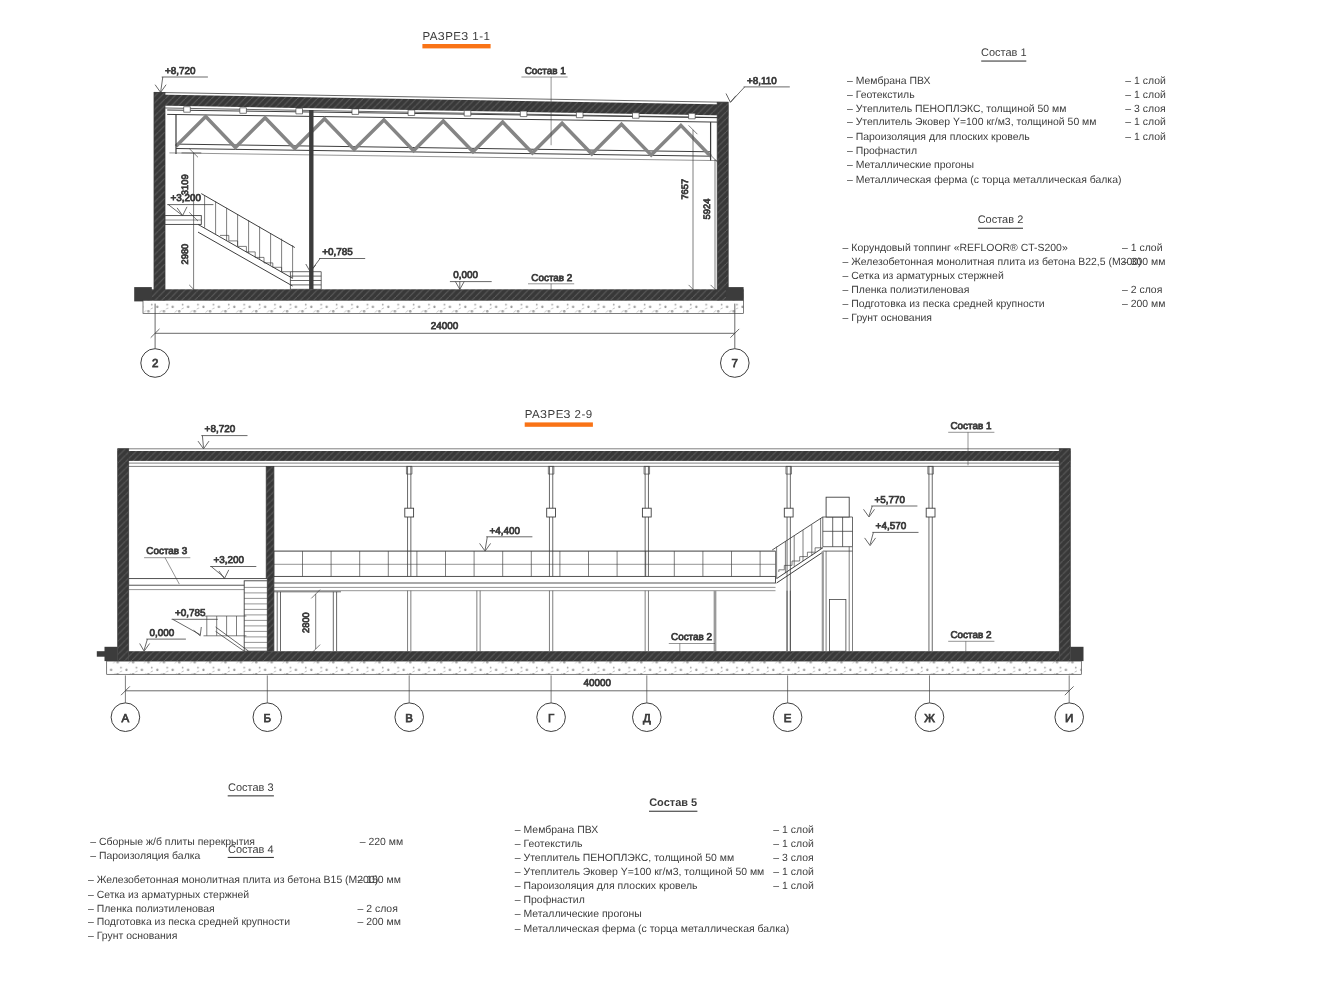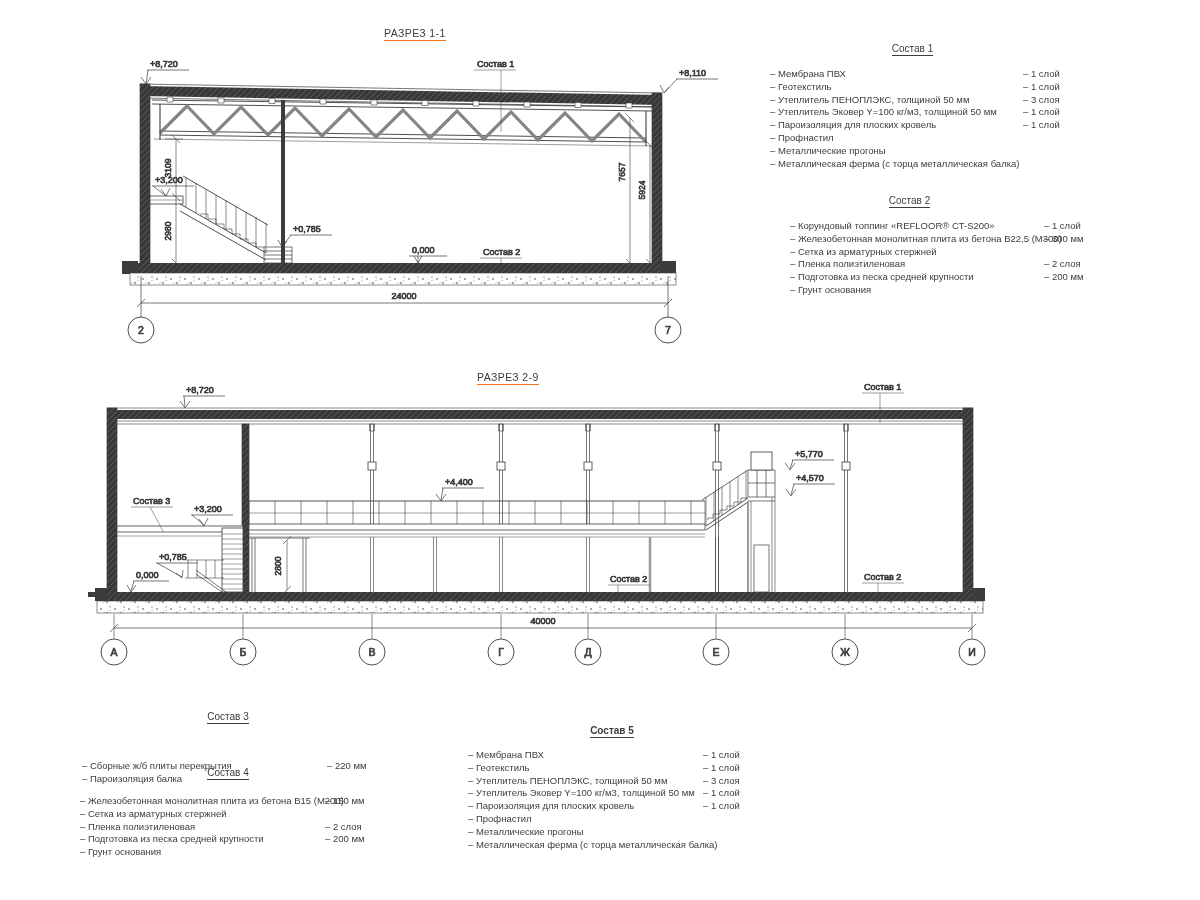--- a/index.html
+++ b/index.html
@@ -1,27 +1,27 @@
 <!DOCTYPE html>
 <html><head>
 <meta charset="utf-8">
 <style>
   html,body{margin:0;padding:0;background:#e8e8e8;}
   #page{position:relative;width:1200px;height:900px;background:#ffffff;overflow:hidden;
         font-family:"Liberation Sans",sans-serif;color:#3c3c3c;}
   .abs{position:absolute;}
   .dtitle{position:absolute;font-size:10.5px;letter-spacing:.4px;color:#3c3c3c;
-          border-bottom:1px solid #f97316;padding-bottom:1px;white-space:nowrap;}
+          border-bottom:4px solid #f97316;padding-bottom:1px;white-space:nowrap;}
   .ctitle{position:absolute;text-align:center;font-size:10px;}
   .ctitle span{display:inline-block;border-bottom:1px solid #3c3c3c;padding-bottom:1px;white-space:nowrap;}
   .complist{position:absolute;font-size:9.5px;line-height:12.8px;}
   .complist .row{display:flex;white-space:nowrap;}
   .complist .n{flex:0 0 auto;}
   .complist .v{flex:0 0 auto;}
-  .w253 .n{width:253px;} .w254 .n{width:254px;margin-left:24px;} .w245 .n{width:245px;} .w235 .n{width:235px;}
+  .w253 .n{width:253px;} .w254 .n{width:254px;} .w245 .n{width:245px;} .w235 .n{width:235px;}
   svg text{font-family:"Liberation Sans",sans-serif;fill:#3c3c3c;}
 </style>
 </head>
 <body>
 
 <div id="page">
 
   <div class="dtitle" style="left:384px;top:27px;">РАЗРЕЗ 1-1</div>
   <div class="dtitle" style="left:477px;top:371px;">РАЗРЕЗ 2-9</div>
 

